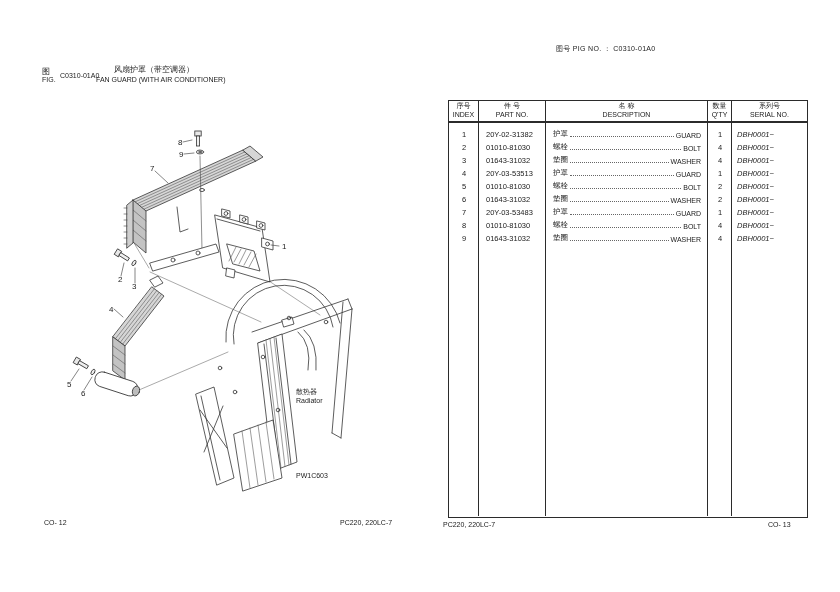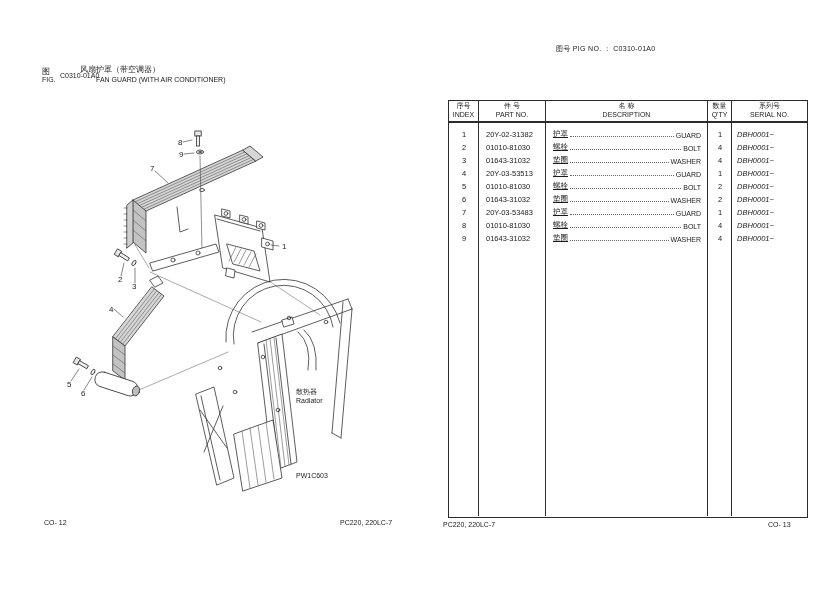--- a/index.html
+++ b/index.html
@@ -3,21 +3,21 @@
 <meta charset="utf-8">
 <style>
   html,body{margin:0;padding:0;}
   body{width:840px;height:592px;background:#ffffff;position:relative;overflow:hidden;
        font-family:"Liberation Sans", sans-serif;color:#1a1a1a;}
   .abs{position:absolute;}
   
   #fig-cn{left:42px;top:66px;font-size:8px;}
   #fig-en{left:42px;top:76px;font-size:7px;}
   #fig-no{left:60px;top:72px;font-size:7px;}
-  #title-cn{left:80px;top:64px;font-size:8px;}
+  #title-cn{left:114px;top:64px;font-size:8px;}
   #title-en{left:96px;top:76px;font-size:7px;}
   
   #rp-header{left:556px;top:44px;font-size:7px;letter-spacing:.3px;}
   
   .footer{font-size:7px;}
   #f-co12{left:44px;top:519px;}
   #f-model-l{left:340px;top:519px;}
   #f-model-r{left:443px;top:521px;}
   #f-co13{left:768px;top:521px;}
   
@@ -29,21 +29,21 @@
   .th:last-child{border-right:none;}
   .th div{font-size:7px;white-space:nowrap;}
   #tbody{position:relative;height:393px;}
   .vline{position:absolute;top:0;bottom:0;width:1px;background:#2b2b2b;}
   .tr{position:absolute;left:0;width:100%;height:13px;display:grid;
       grid-template-columns:30px 67px 162px 24px 75px;align-items:center;}
   .td{font-size:7.5px;overflow:hidden;white-space:nowrap;box-sizing:border-box;}
   .td.c-index{text-align:center;}
   .td.c-part{padding-left:7px;}
   .td.c-desc{display:flex;align-items:flex-end;padding:0 7px 1px 7px;}
-  .td.c-desc .cn{font-size:7.5px;text-decoration:underline;}
+  .td.c-desc .cn{font-size:7.5px;}
   .td.c-desc .leader{flex:1;border-bottom:1px dotted #666;margin:0 2px 2px 2px;}
   .td.c-desc .en{font-size:7px;}
   .td.c-qty{text-align:center;}
   .td.c-serial{padding-left:5px;font-style:italic;}
   
   #diagram-wrap{left:30px;top:110px;width:380px;height:400px;}
   svg{display:block;}
   svg text{font-family:"Liberation Sans", sans-serif;fill:#1c1c1c;}
   .callout{font-size:8px;}
   .lbl{font-size:7px;}

